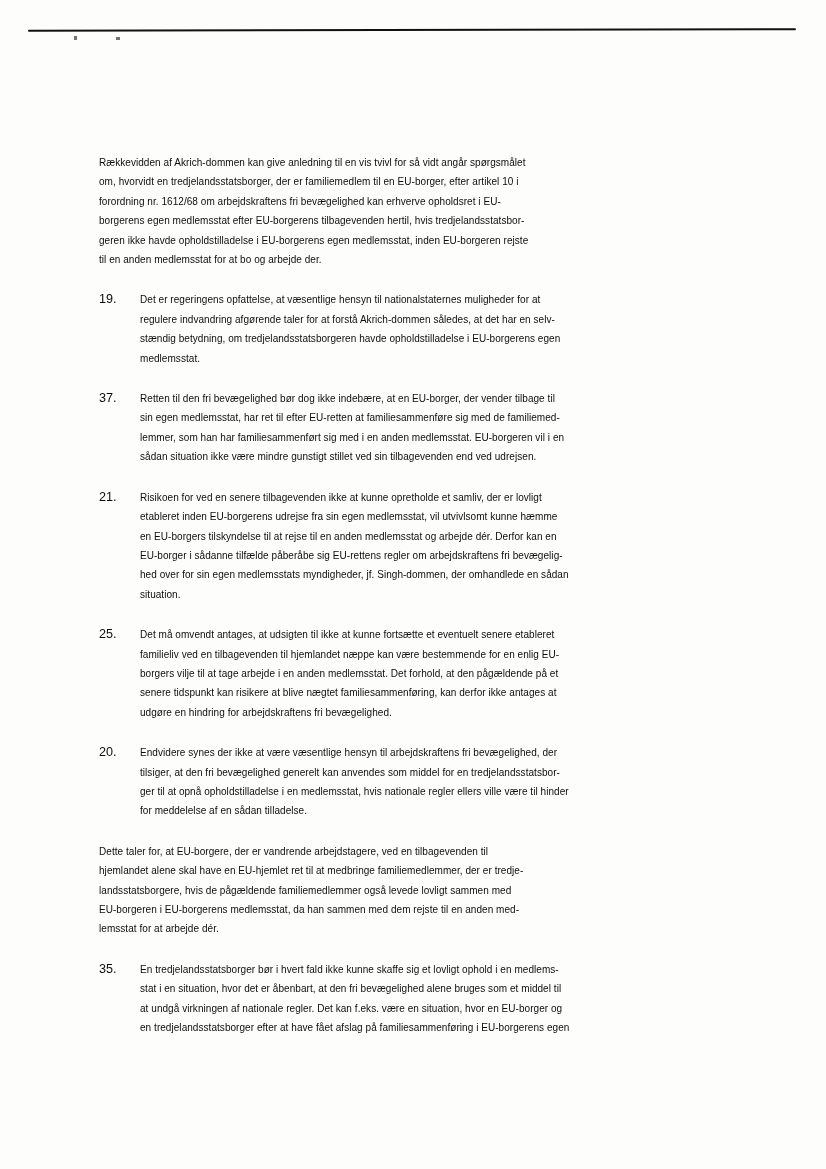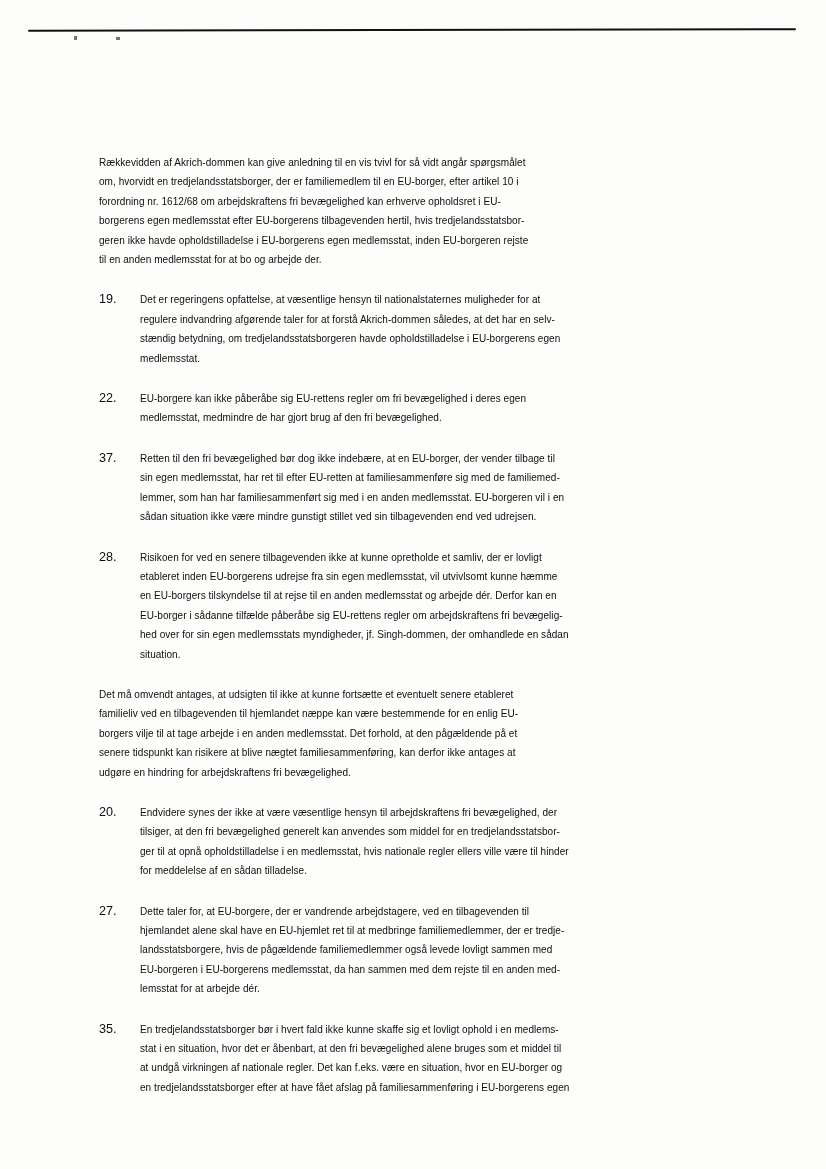--- a/index.html
+++ b/index.html
@@ -79,62 +79,57 @@
     </div>
 
     <div class="para">
       <div class="para-num">19.</div>
       <div class="para-text">Det er regeringens opfattelse, at væsentlige hensyn til nationalstaternes muligheder for at
 regulere indvandring afgørende taler for at forstå Akrich-dommen således, at det har en selv-
 stændig betydning, om tredjelandsstatsborgeren havde opholdstilladelse i EU-borgerens egen
 medlemsstat.</div>
     </div>
 
-    <div class="para">
-      <div class="para-num">22.</div>
-      <div class="para-text">EU-borgere kan ikke påberåbe sig EU-rettens regler om fri bevægelighed i deres egen
-medlemsstat, medmindre de har gjort brug af den fri bevægelighed.</div>
-    </div>
 
     <div class="para">
       <div class="para-num">37.</div>
       <div class="para-text">Retten til den fri bevægelighed bør dog ikke indebære, at en EU-borger, der vender tilbage til
 sin egen medlemsstat, har ret til efter EU-retten at familiesammenføre sig med de familiemed-
 lemmer, som han har familiesammenført sig med i en anden medlemsstat. EU-borgeren vil i en
 sådan situation ikke være mindre gunstigt stillet ved sin tilbagevenden end ved udrejsen.</div>
     </div>
 
     <div class="para">
-      <div class="para-num">28.</div>
+      <div class="para-num">21.</div>
       <div class="para-text">Risikoen for ved en senere tilbagevenden ikke at kunne opretholde et samliv, der er lovligt
 etableret inden EU-borgerens udrejse fra sin egen medlemsstat, vil utvivlsomt kunne hæmme
 en EU-borgers tilskyndelse til at rejse til en anden medlemsstat og arbejde dér. Derfor kan en
 EU-borger i sådanne tilfælde påberåbe sig EU-rettens regler om arbejdskraftens fri bevægelig-
 hed over for sin egen medlemsstats myndigheder, jf. Singh-dommen, der omhandlede en sådan
 situation.</div>
     </div>
 
     <div class="para">
+      <div class="para-num">25.</div>
       <div class="para-text">Det må omvendt antages, at udsigten til ikke at kunne fortsætte et eventuelt senere etableret
 familieliv ved en tilbagevenden til hjemlandet næppe kan være bestemmende for en enlig EU-
 borgers vilje til at tage arbejde i en anden medlemsstat. Det forhold, at den pågældende på et
 senere tidspunkt kan risikere at blive nægtet familiesammenføring, kan derfor ikke antages at
 udgøre en hindring for arbejdskraftens fri bevægelighed.</div>
     </div>
 
     <div class="para">
       <div class="para-num">20.</div>
       <div class="para-text">Endvidere synes der ikke at være væsentlige hensyn til arbejdskraftens fri bevægelighed, der
 tilsiger, at den fri bevægelighed generelt kan anvendes som middel for en tredjelandsstatsbor-
 ger til at opnå opholdstilladelse i en medlemsstat, hvis nationale regler ellers ville være til hinder
 for meddelelse af en sådan tilladelse.</div>
     </div>
 
     <div class="para">
-      <div class="para-num">27.</div>
       <div class="para-text">Dette taler for, at EU-borgere, der er vandrende arbejdstagere, ved en tilbagevenden til
 hjemlandet alene skal have en EU-hjemlet ret til at medbringe familiemedlemmer, der er tredje-
 landsstatsborgere, hvis de pågældende familiemedlemmer også levede lovligt sammen med
 EU-borgeren i EU-borgerens medlemsstat, da han sammen med dem rejste til en anden med-
 lemsstat for at arbejde dér.</div>
     </div>
 
     <div class="para">
       <div class="para-num">35.</div>
       <div class="para-text">En tredjelandsstatsborger bør i hvert fald ikke kunne skaffe sig et lovligt ophold i en medlems-

